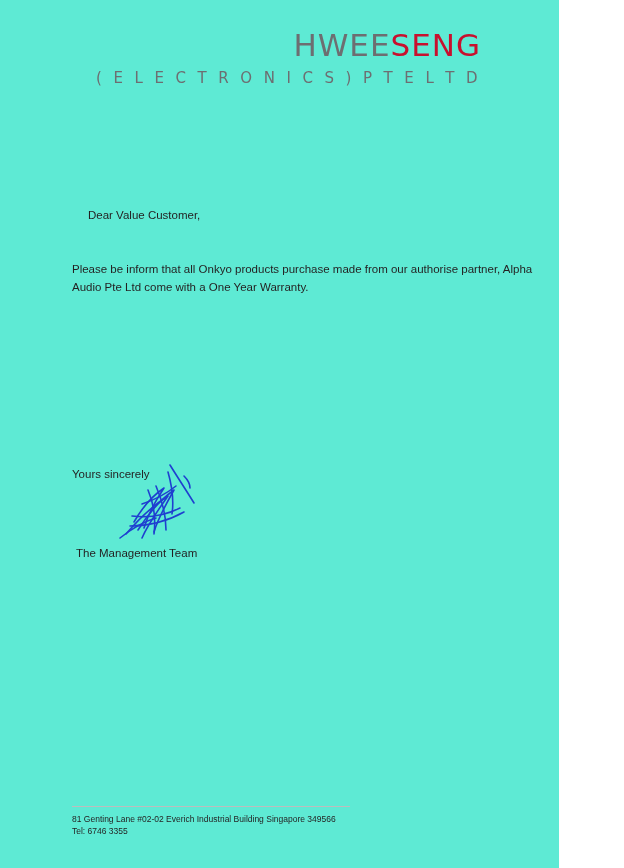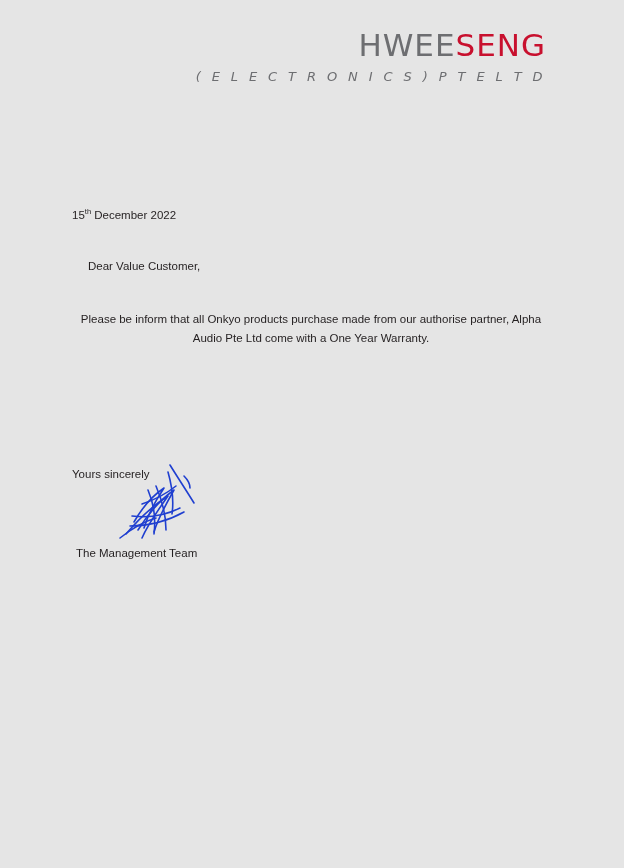--- a/index.html
+++ b/index.html
@@ -6,23 +6,23 @@
     margin: 0;
     padding: 0;
     background: #ffffff;
   }
   body {
     font-family: "Liberation Sans", sans-serif;
     color: #231f20;
   }
   .page {
     position: relative;
-    width: 624px;
+    width: 559px;
     height: 868px;
-    background: #e5e5e5;
+    background: #5eead4;
     overflow: hidden;
   }
 
   
   .letterhead {
     position: absolute;
     top: 30px;
     right: 78px;
     text-align: right;
   }
@@ -36,25 +36,24 @@
   }
   .logo-hwee {
     color: #6d6e71;
   }
   .logo-seng {
     color: #c8102e;
   }
   .logo-sub {
     margin-top: 8px;
     font-family: "DejaVu Sans", sans-serif;
-    font-size: 13px;
+    font-size: 15px;
     letter-spacing: 3.4px;
     color: #6d6e71;
     white-space: nowrap;
-    font-style: italic;
   }
 
   
   .body-block {
     position: absolute;
     left: 72px;
     top: 207px;
     width: 478px;
   }
   .date-line {
@@ -69,21 +68,21 @@
   .salutation {
     font-size: 11.5px;
     line-height: 1.45;
     margin: 0 0 36px 0;
     padding-left: 16px;
   }
   .para {
     font-size: 11.5px;
     line-height: 1.62;
     margin: 16px 0 16px 0;
-    text-align: center;
+    text-align: left;
   }
 
   
   .sign-block {
     position: absolute;
     left: 72px;
     top: 468px;
     width: 300px;
   }
   .sign-closing {
@@ -130,21 +129,20 @@
 <body>
 
 <div class="page">
 
   <div class="letterhead">
     <div class="logo-wordmark"><span class="logo-hwee">HWEE</span><span class="logo-seng">SENG</span></div>
     <div class="logo-sub">( E L E C T R O N I C S )   P T E   L T D</div>
   </div>
 
   <div class="body-block">
-    <p class="date-line"><span>15</span><sup>th</sup><span> December 2022</span></p>
     <p class="salutation">Dear Value Customer,</p>
     <p class="para">Please be inform that all Onkyo products purchase made from our authorise partner, Alpha Audio Pte Ltd come with a One Year Warranty.</p>
   </div>
 
   <div class="sign-block">
     <p class="sign-closing">Yours sincerely</p>
     <svg class="signature-mark" viewBox="0 0 130 95" xmlns="http://www.w3.org/2000/svg">
       <g fill="none" stroke="#1f3fd0" stroke-width="1.6" stroke-linecap="round" stroke-linejoin="round">
         <path d="M62,5 C70,18 78,30 86,43"></path>
         <path d="M60,12 C64,26 66,40 64,54"></path>
@@ -156,14 +154,19 @@
         <path d="M40,30 C46,44 48,58 46,74"></path>
         <path d="M48,26 C54,40 58,54 58,70"></path>
         <path d="M34,44 C46,40 58,34 68,26"></path>
         <path d="M12,78 C22,70 34,62 48,58"></path>
         <path d="M76,16 C80,20 82,24 82,28"></path>
       </g>
     </svg>
     <p class="sign-name">The Management Team</p>
   </div>
 
+  <div class="footer">
+    <hr class="footer-rule">
+    <p class="footer-line">81 Genting Lane #02-02 Everich Industrial Building Singapore 349566</p>
+    <p class="footer-line">Tel: 6746 3355</p>
+  </div>
 
 </div>
 
 </body></html>

